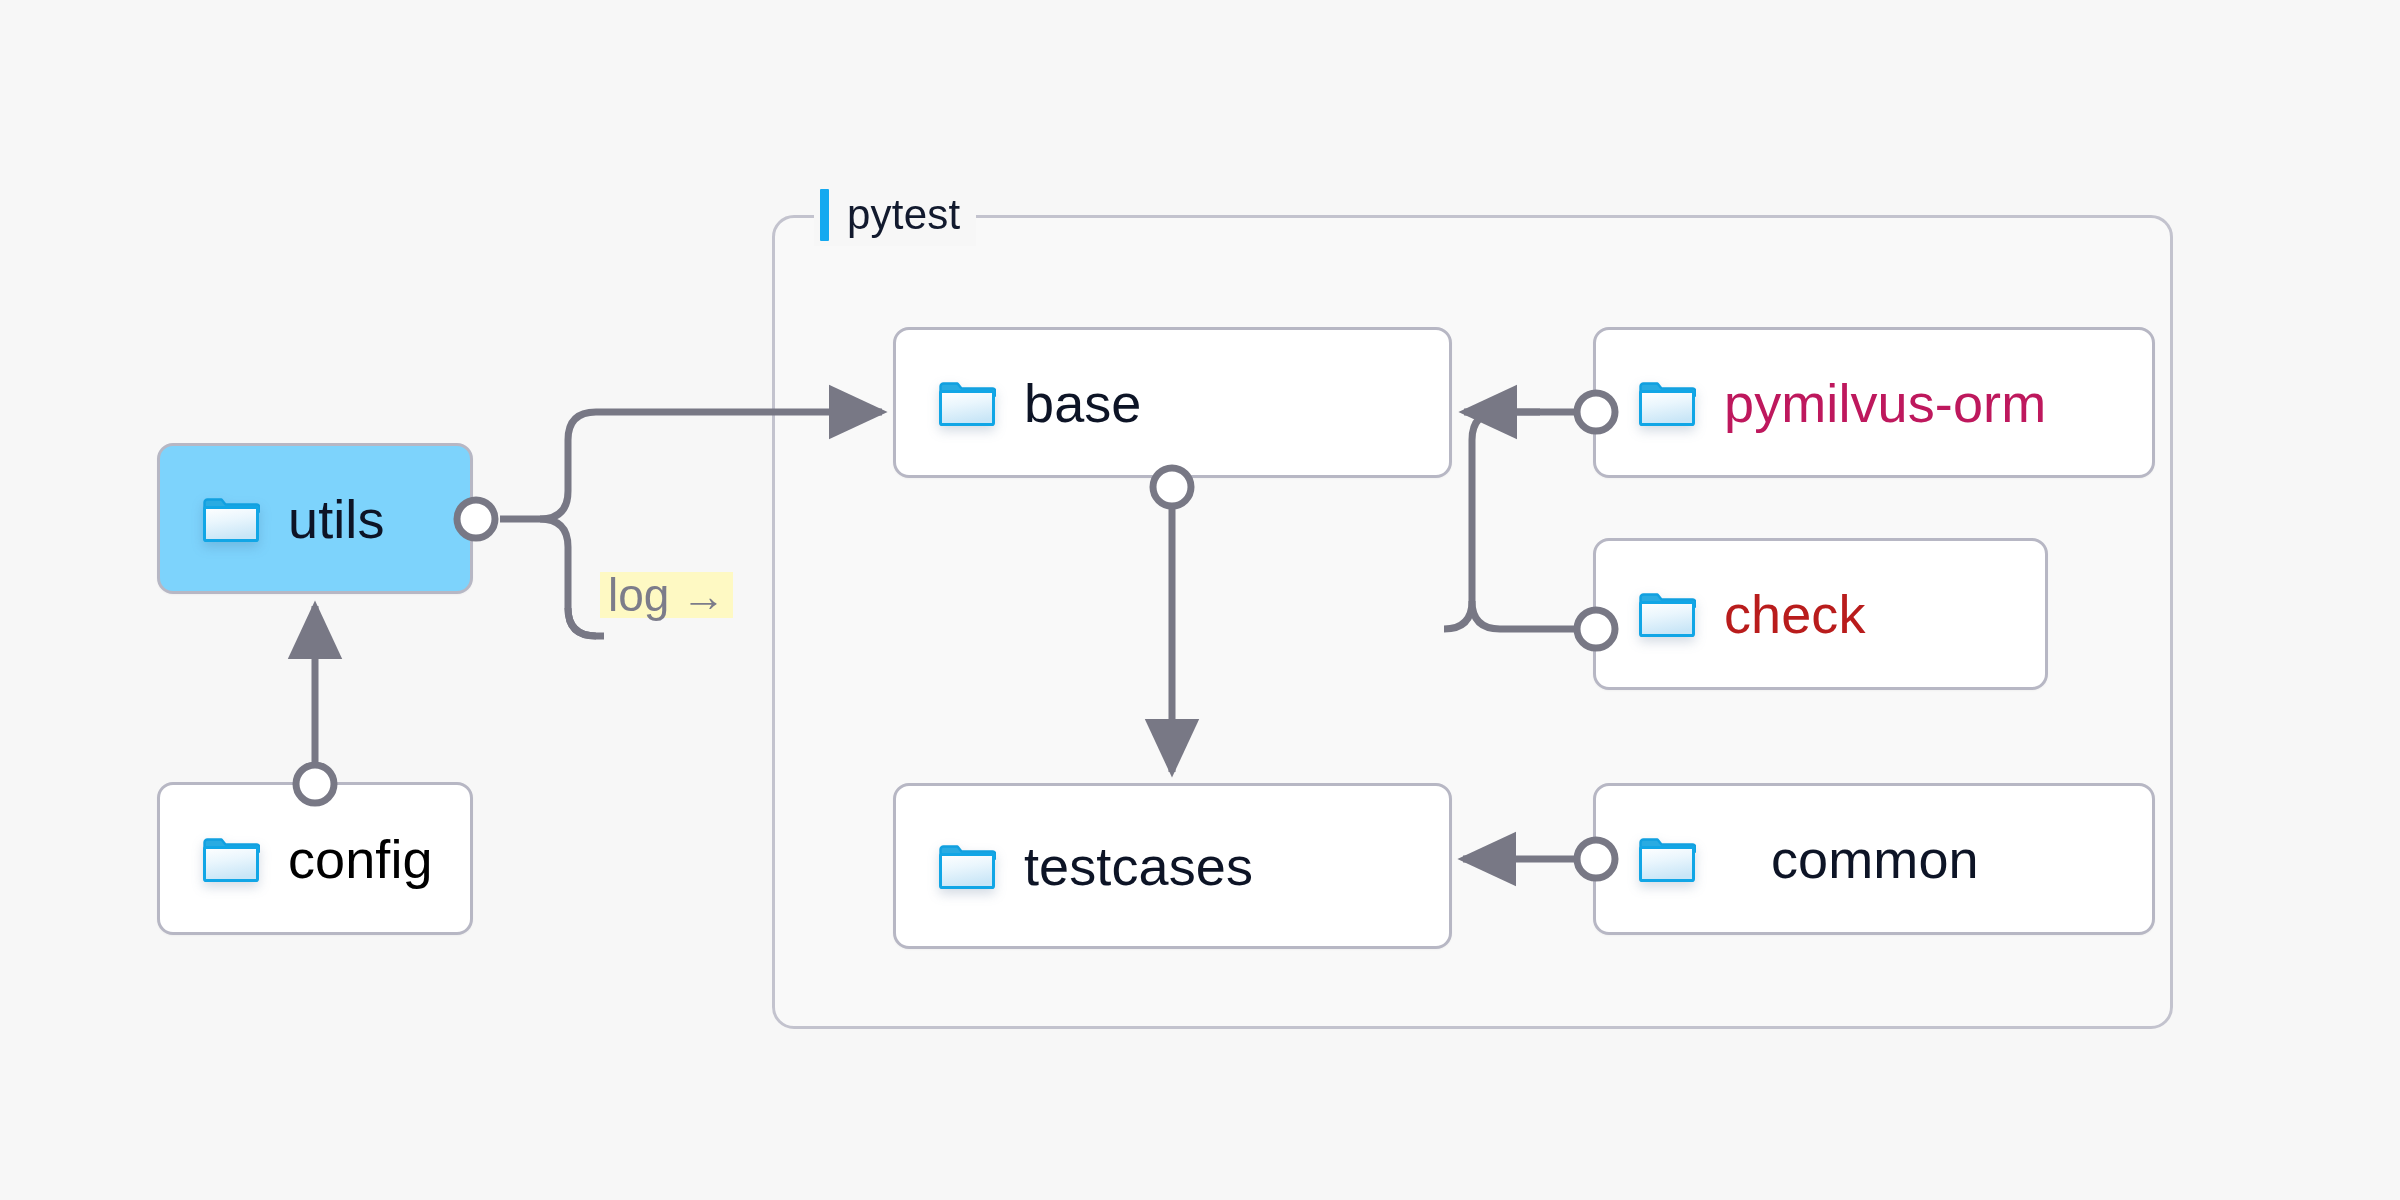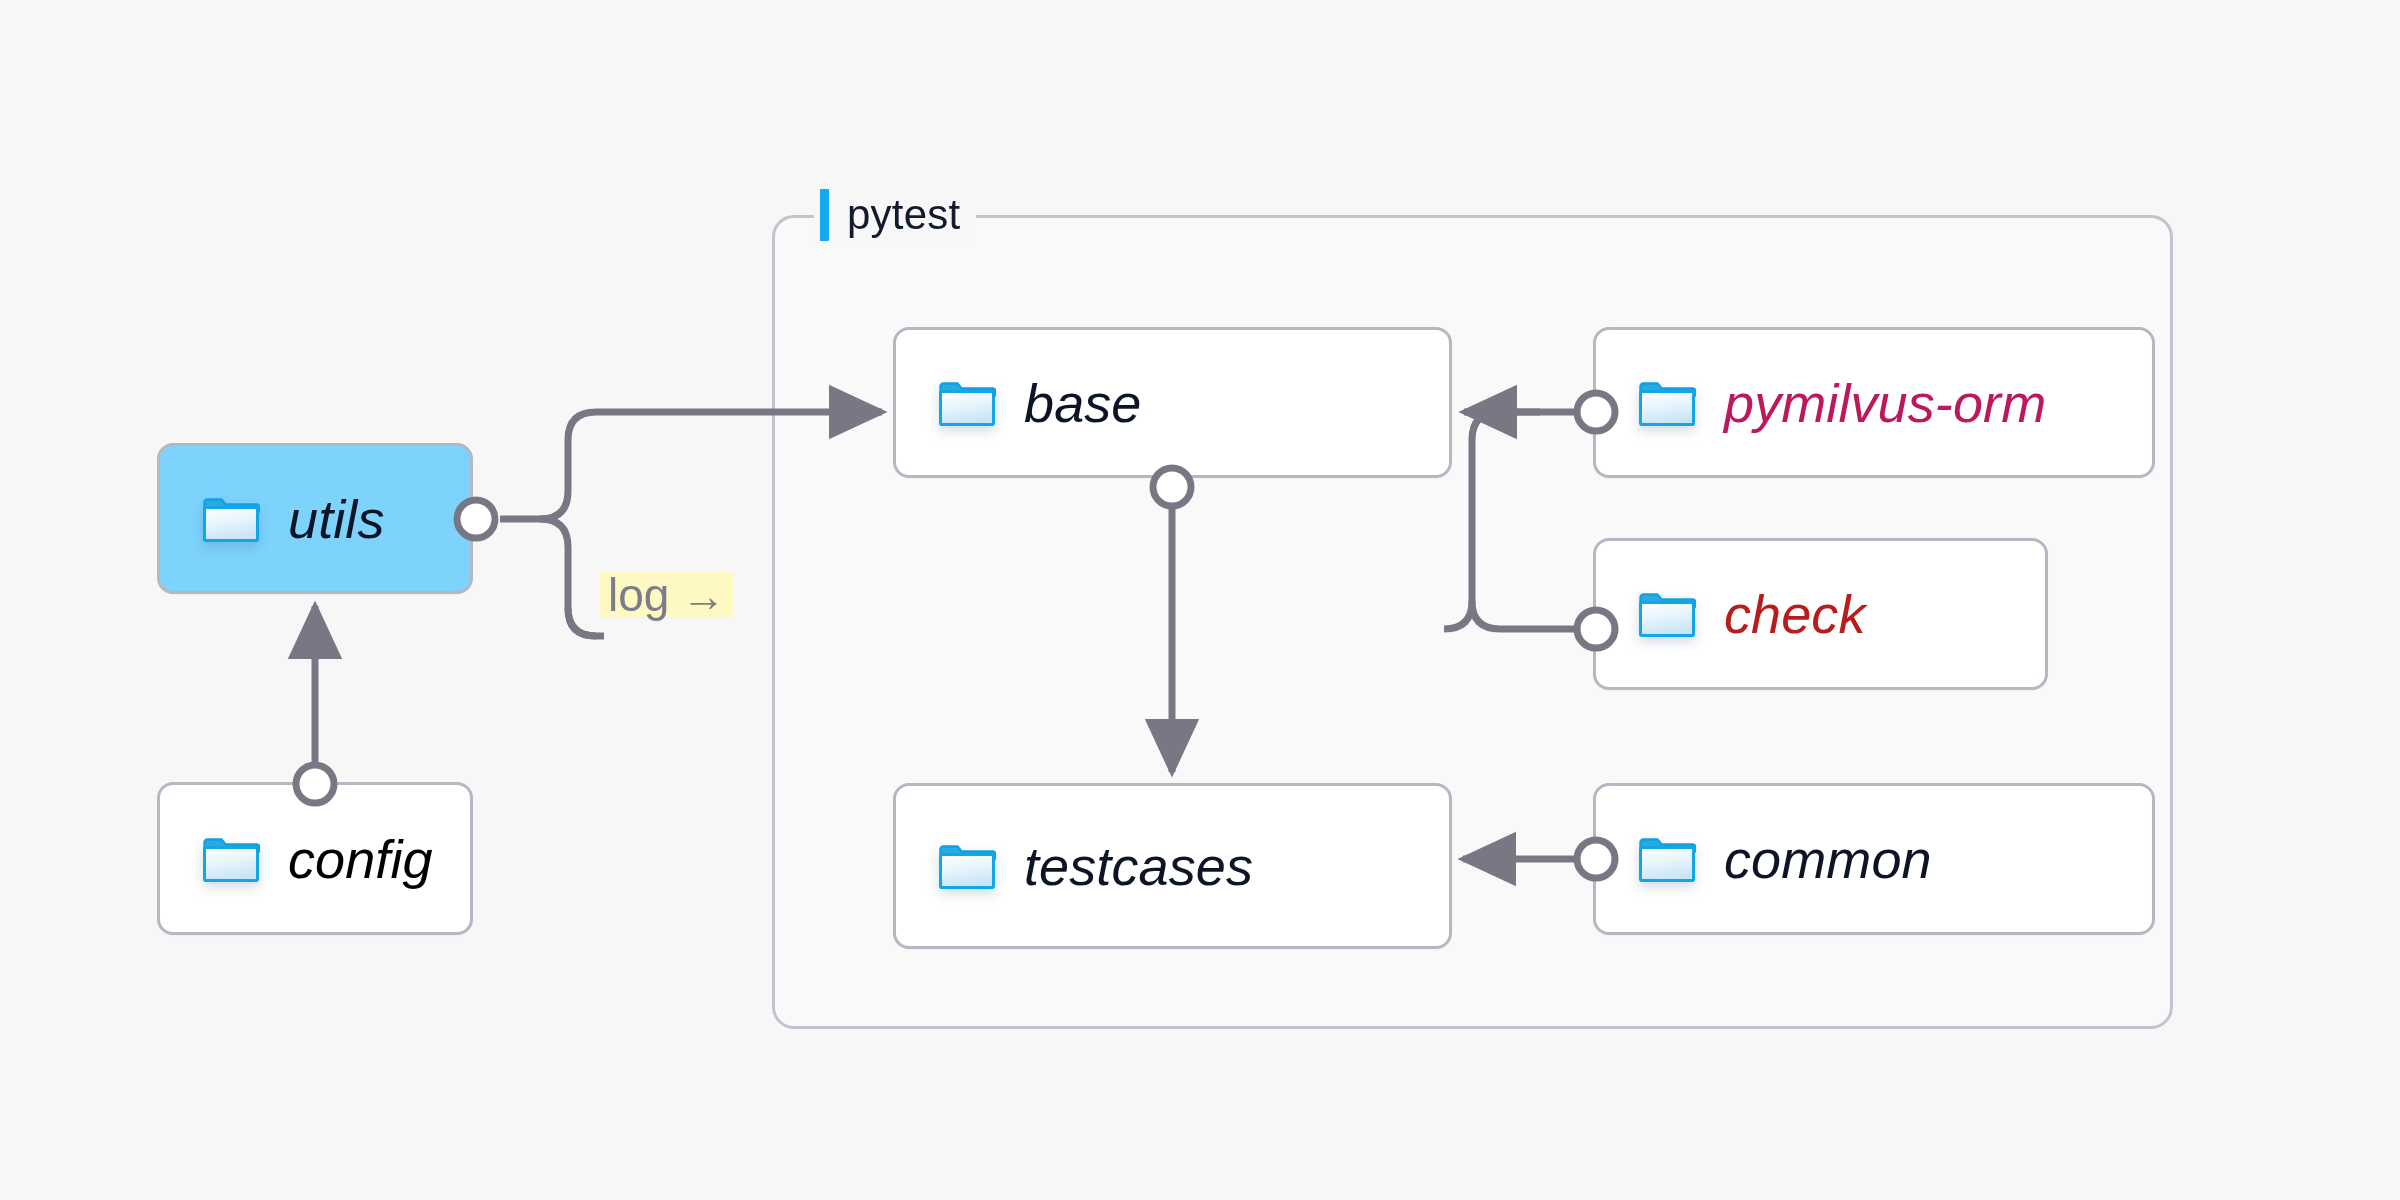--- a/index.html
+++ b/index.html
@@ -53,21 +53,20 @@
     border-radius:16px;
     display:flex;
     align-items:center;
     z-index:4;
     box-shadow:0 1px 2px rgba(20,20,40,0.035);
   }
   .node-inner{
     display:flex;align-items:center;
     gap:28px;
     padding-left:42px;
-    font-style:italic;
   }
   .node-label{
     font-size:54px;
     color:#0d1426;
     white-space:nowrap;
     letter-spacing:0.1px;
   }
 
   
   .folder{
@@ -268,18 +267,18 @@
                 <linearGradient id="fg6" x1="0" y1="0" x2="0.25" y2="1">
                   <stop offset="0%" stop-color="#ffffff"></stop>
                   <stop offset="45%" stop-color="#eaf6fd"></stop>
                   <stop offset="100%" stop-color="#c9e6f7"></stop>
                 </linearGradient>
               </defs>
               <path d="M2.5,7.5 a3,3 0 0 1 3,-3 h14 l4,5 h31 a3,3 0 0 1 3,3 v4 h-55 z" fill="#29abe2" stroke="#11a0e0" stroke-width="2.4" stroke-linejoin="round"></path>
               <rect x="2.5" y="12.5" width="53" height="33" rx="1.6" fill="url(#fg6)" stroke="#11a6e6" stroke-width="3" stroke-linejoin="round"></rect>
             </svg>
           </span>
-          <span class="node-label" style="color: rgb(13, 20, 38);">common</span>
+          <span class="node-label" style="color: rgb(13, 20, 38); margin-left: 47px;">common</span>
         </div>
       </div>
     </div>
 
 </div>
 
 </body></html>

